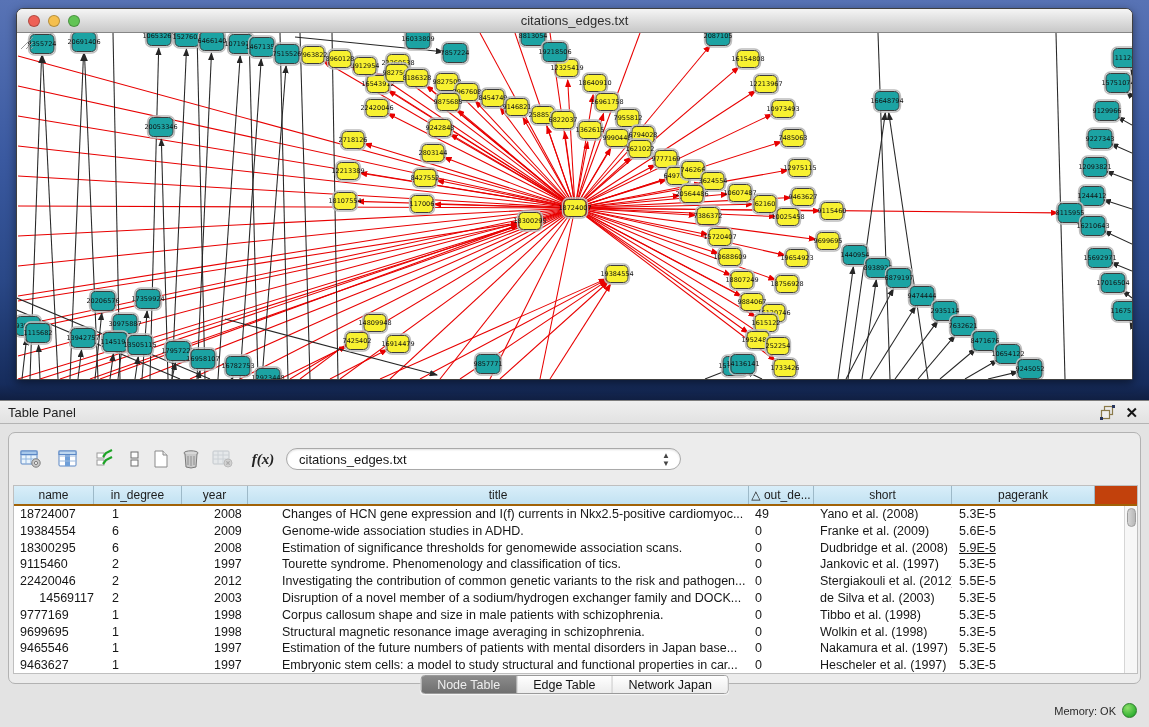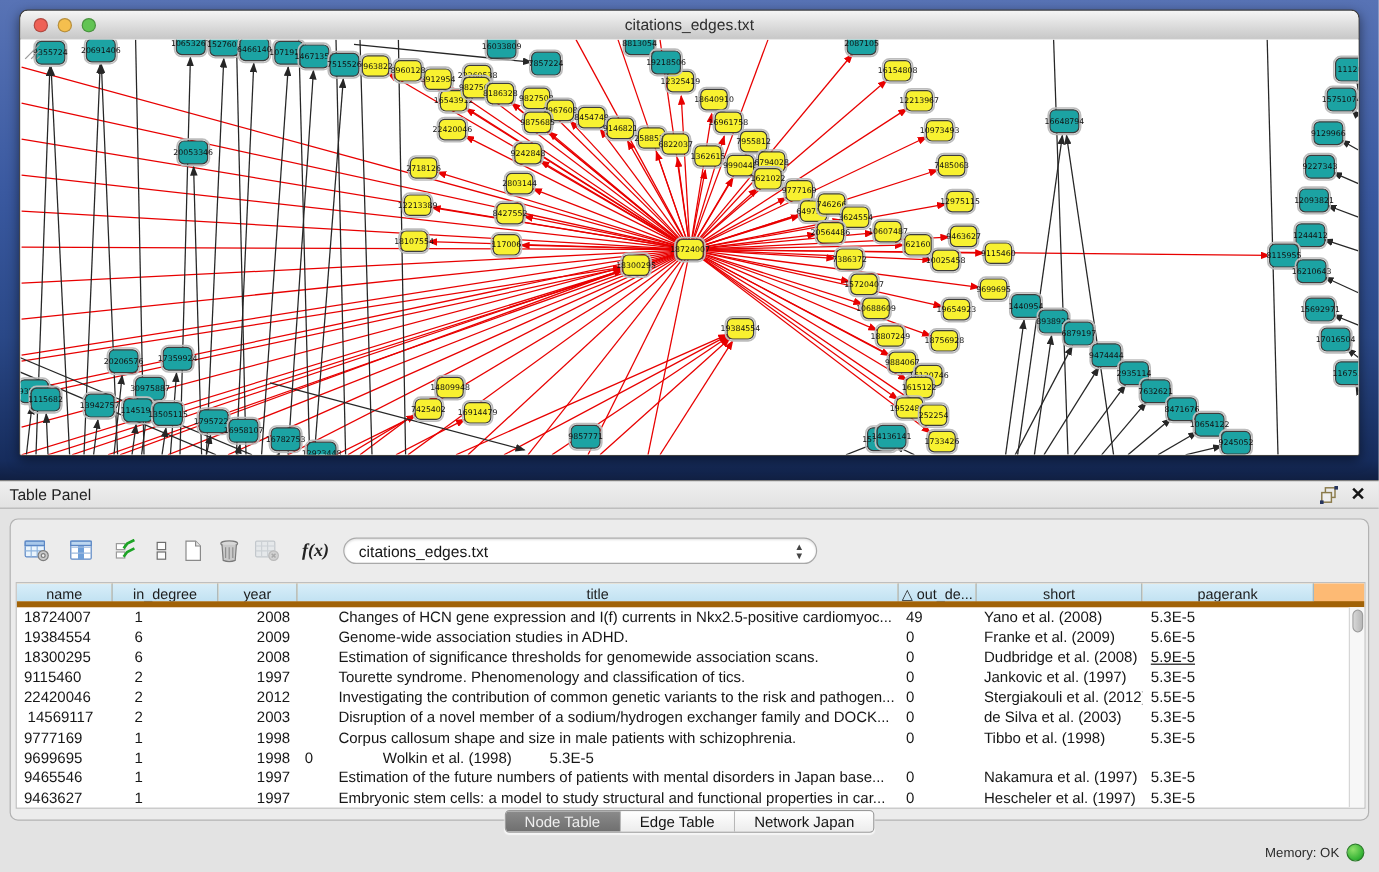--- a/index.html
+++ b/index.html
@@ -37,21 +37,21 @@
   .fx { font-family:"Liberation Serif", serif; font-style:italic; font-weight:bold; font-size:15px; color:#222;
         width:28px; text-align:center; cursor:pointer; }
   .combo { position:relative; width:395px; height:22px; margin-left:9px; background:#fff;
     border:1px solid #a9a9a9; border-radius:11px; box-shadow:inset 0 1px 2px rgba(0,0,0,.12); cursor:pointer; }
   .combo-text { position:absolute; left:12px; top:3px; font-size:13px; color:#161616; }
   .combo-arrows { position:absolute; right:10px; top:3px; font-size:8px; color:#444; line-height:8px; text-align:center; }
 
   
   .tablewrap { position:absolute; left:4px; top:52px; width:1125px; height:189px;
     background:#fff; border:1px solid #bfbfbf; overflow:hidden; }
-  .thead { display:flex; height:20px; border-bottom:5px solid #a16207; background:#fdba74; }
+  .thead { display:flex; height:20px; border-bottom:2px solid #a16207; background:#c2410c; }
   .th { background:linear-gradient(180deg,#d9eef9,#c2e2f2); border-right:1px solid #9db9c8;
     font-size:12px; color:#1c1c1c; text-align:center; line-height:19px; overflow:hidden; white-space:nowrap; cursor:pointer; }
   .trow { display:flex; height:16.8px; }
   .td { font-size:12.5px; color:#161616; line-height:16.5px; white-space:nowrap; overflow:hidden; }
   .vscroll { position:absolute; right:0; top:20px; bottom:0; width:13px; background:#f7f7f7; border-left:1px solid #d6d6d6; }
   .vthumb { position:absolute; left:2px; top:2px; width:9px; height:19px; border-radius:5px;
     background:linear-gradient(90deg,#d6d6d6,#b7b7b7); border:1px solid #9c9c9c; cursor:pointer; }
 
   
   .tabbar { position:absolute; left:50%; transform:translateX(-50%); top:242px; display:flex; height:19px;
@@ -955,41 +955,42 @@
         <div class="trow">
           <div class="td" style="width: 80px; padding-left: 6px;">22420046</div>
           <div class="td" style="width: 88px; padding-left: 18px;">2</div>
           <div class="td" style="width: 66px; padding-left: 32px;">2012</div>
           <div class="td" style="width: 501px; padding-left: 34px;">Investigating the contribution of common genetic variants to the risk and pathogen...</div>
           <div class="td" style="width: 65px; padding-left: 6px;">0</div>
           <div class="td" style="width: 138px; padding-left: 6px;">Stergiakouli et al. (2012)</div>
           <div class="td" style="width: 143px; padding-left: 7px;">5.5E-5</div>
         </div>
         <div class="trow">
-          <div class="td" style="width: 80px; padding-left: 9px;">14569117</div>
+          <div class="td" style="width: 80px; padding-left: 20px; text-align: right;">14569117</div>
           <div class="td" style="width: 88px; padding-left: 18px;">2</div>
           <div class="td" style="width: 66px; padding-left: 32px;">2003</div>
           <div class="td" style="width: 501px; padding-left: 34px;">Disruption of a novel member of a sodium/hydrogen exchanger family and DOCK...</div>
           <div class="td" style="width: 65px; padding-left: 6px;">0</div>
           <div class="td" style="width: 138px; padding-left: 6px;">de Silva et al. (2003)</div>
           <div class="td" style="width: 143px; padding-left: 7px;">5.3E-5</div>
         </div>
         <div class="trow">
           <div class="td" style="width: 80px; padding-left: 6px;">9777169</div>
           <div class="td" style="width: 88px; padding-left: 18px;">1</div>
           <div class="td" style="width: 66px; padding-left: 32px;">1998</div>
           <div class="td" style="width: 501px; padding-left: 34px;">Corpus callosum shape and size in male patients with schizophrenia.</div>
           <div class="td" style="width: 65px; padding-left: 6px;">0</div>
           <div class="td" style="width: 138px; padding-left: 6px;">Tibbo et al. (1998)</div>
           <div class="td" style="width: 143px; padding-left: 7px;">5.3E-5</div>
         </div>
         <div class="trow">
           <div class="td" style="width: 80px; padding-left: 6px;">9699695</div>
           <div class="td" style="width: 88px; padding-left: 18px;">1</div>
           <div class="td" style="width: 66px; padding-left: 32px;">1998</div>
+          <div class="td" style="width: 501px; padding-left: 34px;">Structural magnetic resonance image averaging in schizophrenia.</div>
           <div class="td" style="width: 65px; padding-left: 6px;">0</div>
           <div class="td" style="width: 138px; padding-left: 6px;">Wolkin et al. (1998)</div>
           <div class="td" style="width: 143px; padding-left: 7px;">5.3E-5</div>
         </div>
         <div class="trow">
           <div class="td" style="width: 80px; padding-left: 6px;">9465546</div>
           <div class="td" style="width: 88px; padding-left: 18px;">1</div>
           <div class="td" style="width: 66px; padding-left: 32px;">1997</div>
           <div class="td" style="width: 501px; padding-left: 34px;">Estimation of the future numbers of patients with mental disorders in Japan base...</div>
           <div class="td" style="width: 65px; padding-left: 6px;">0</div>

